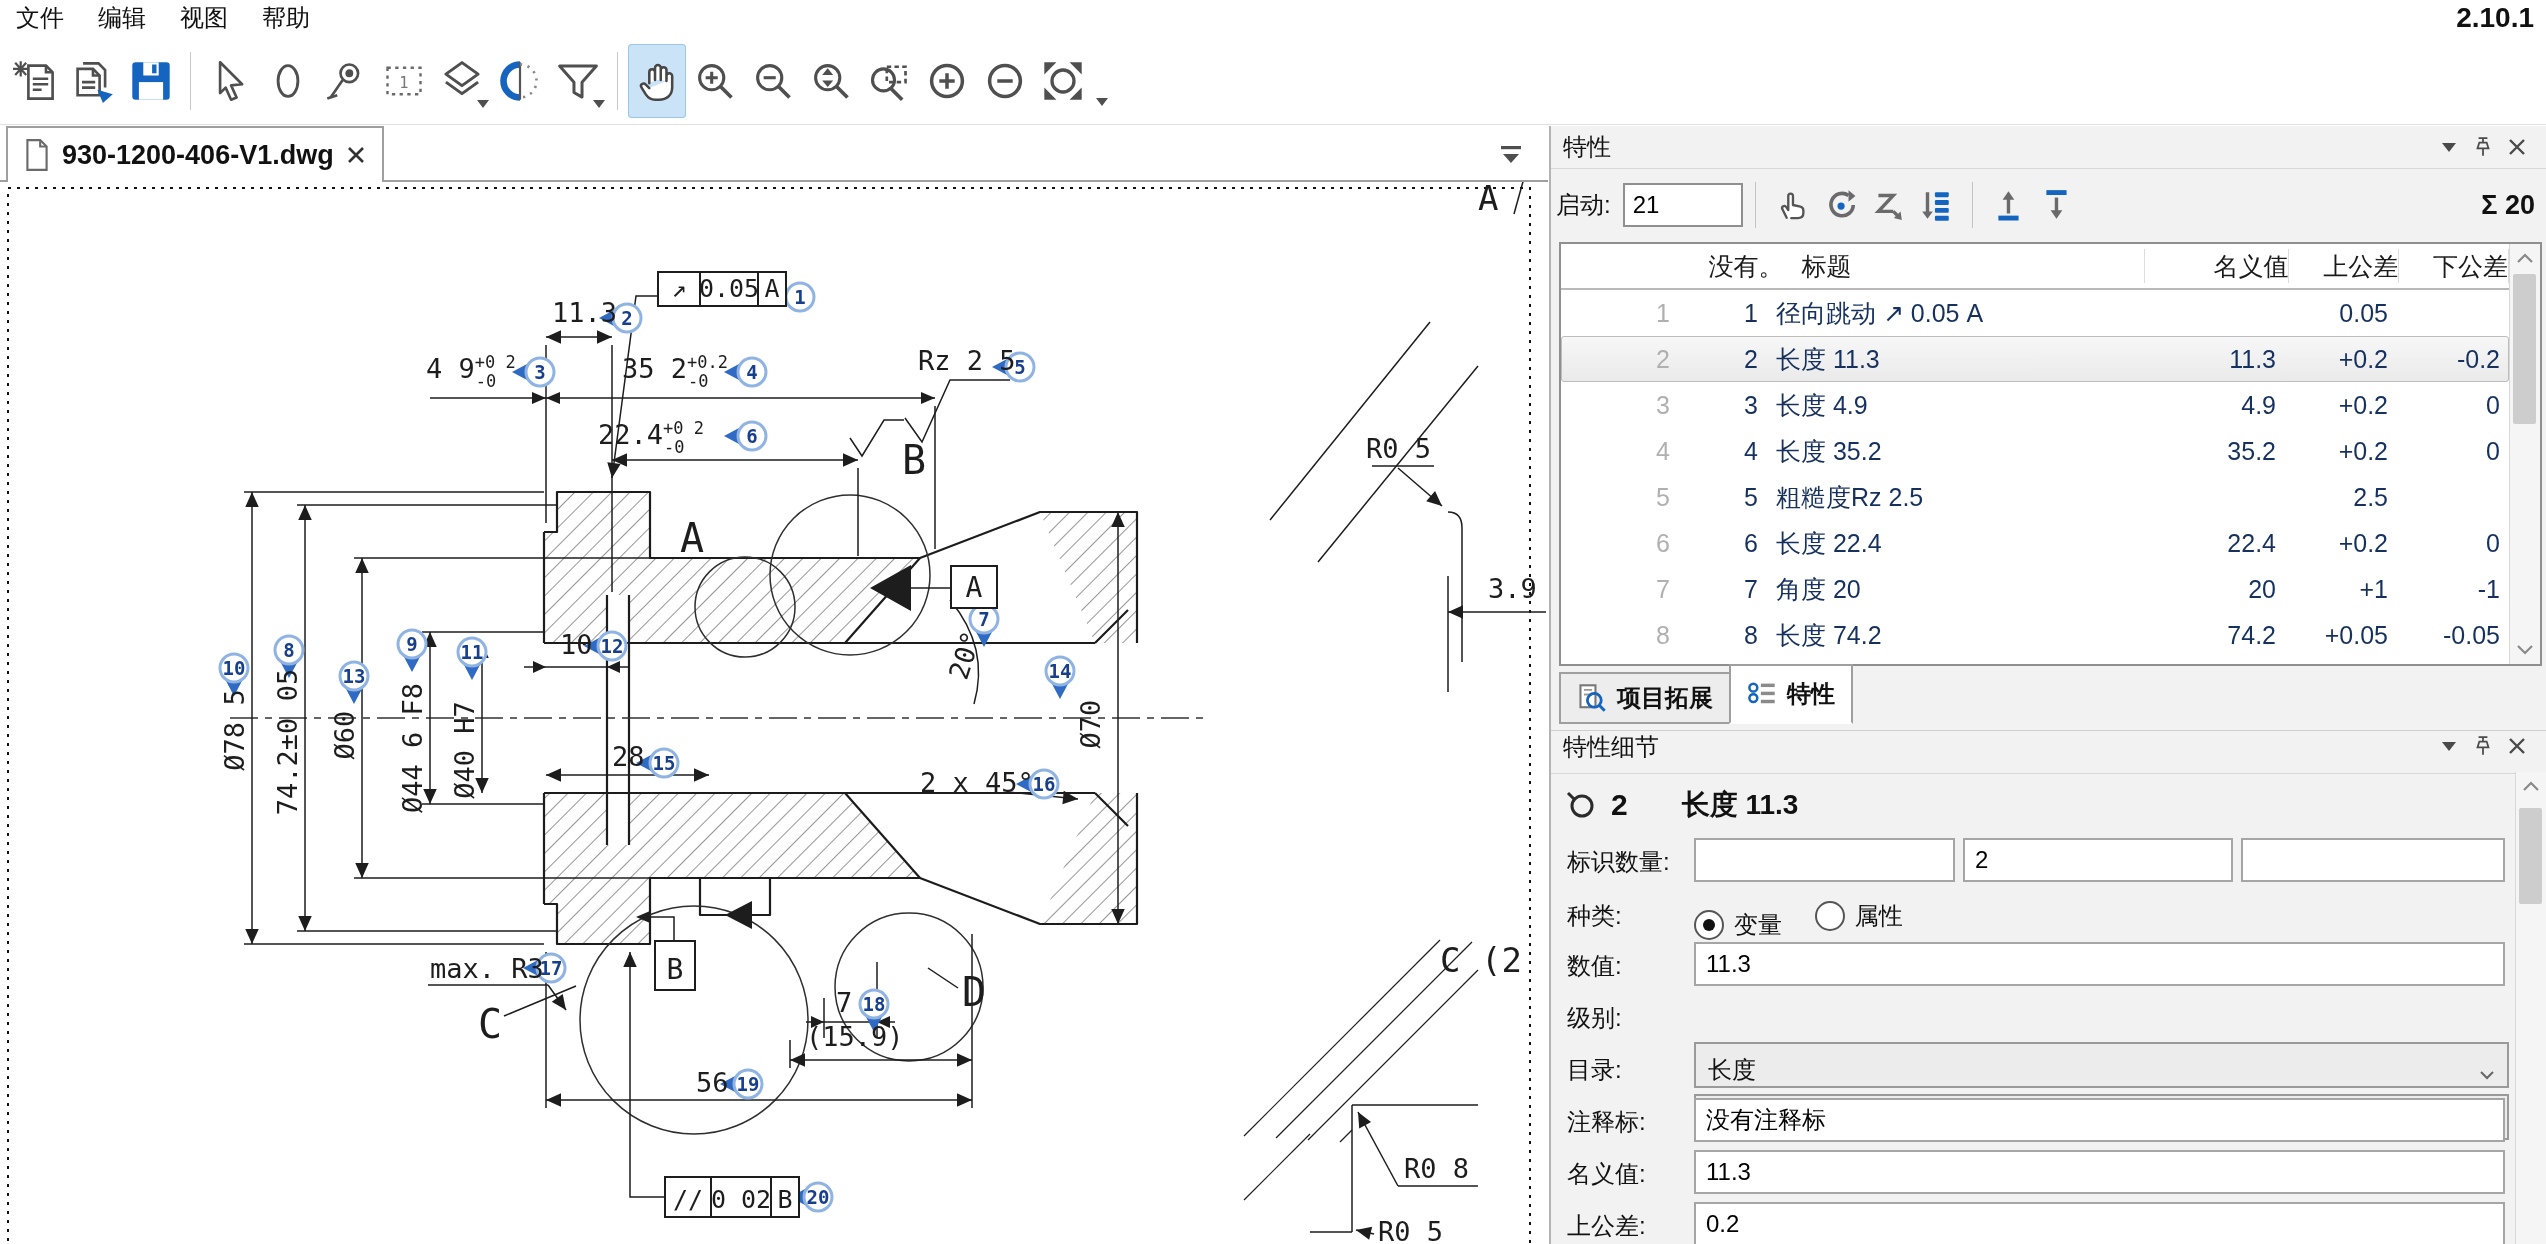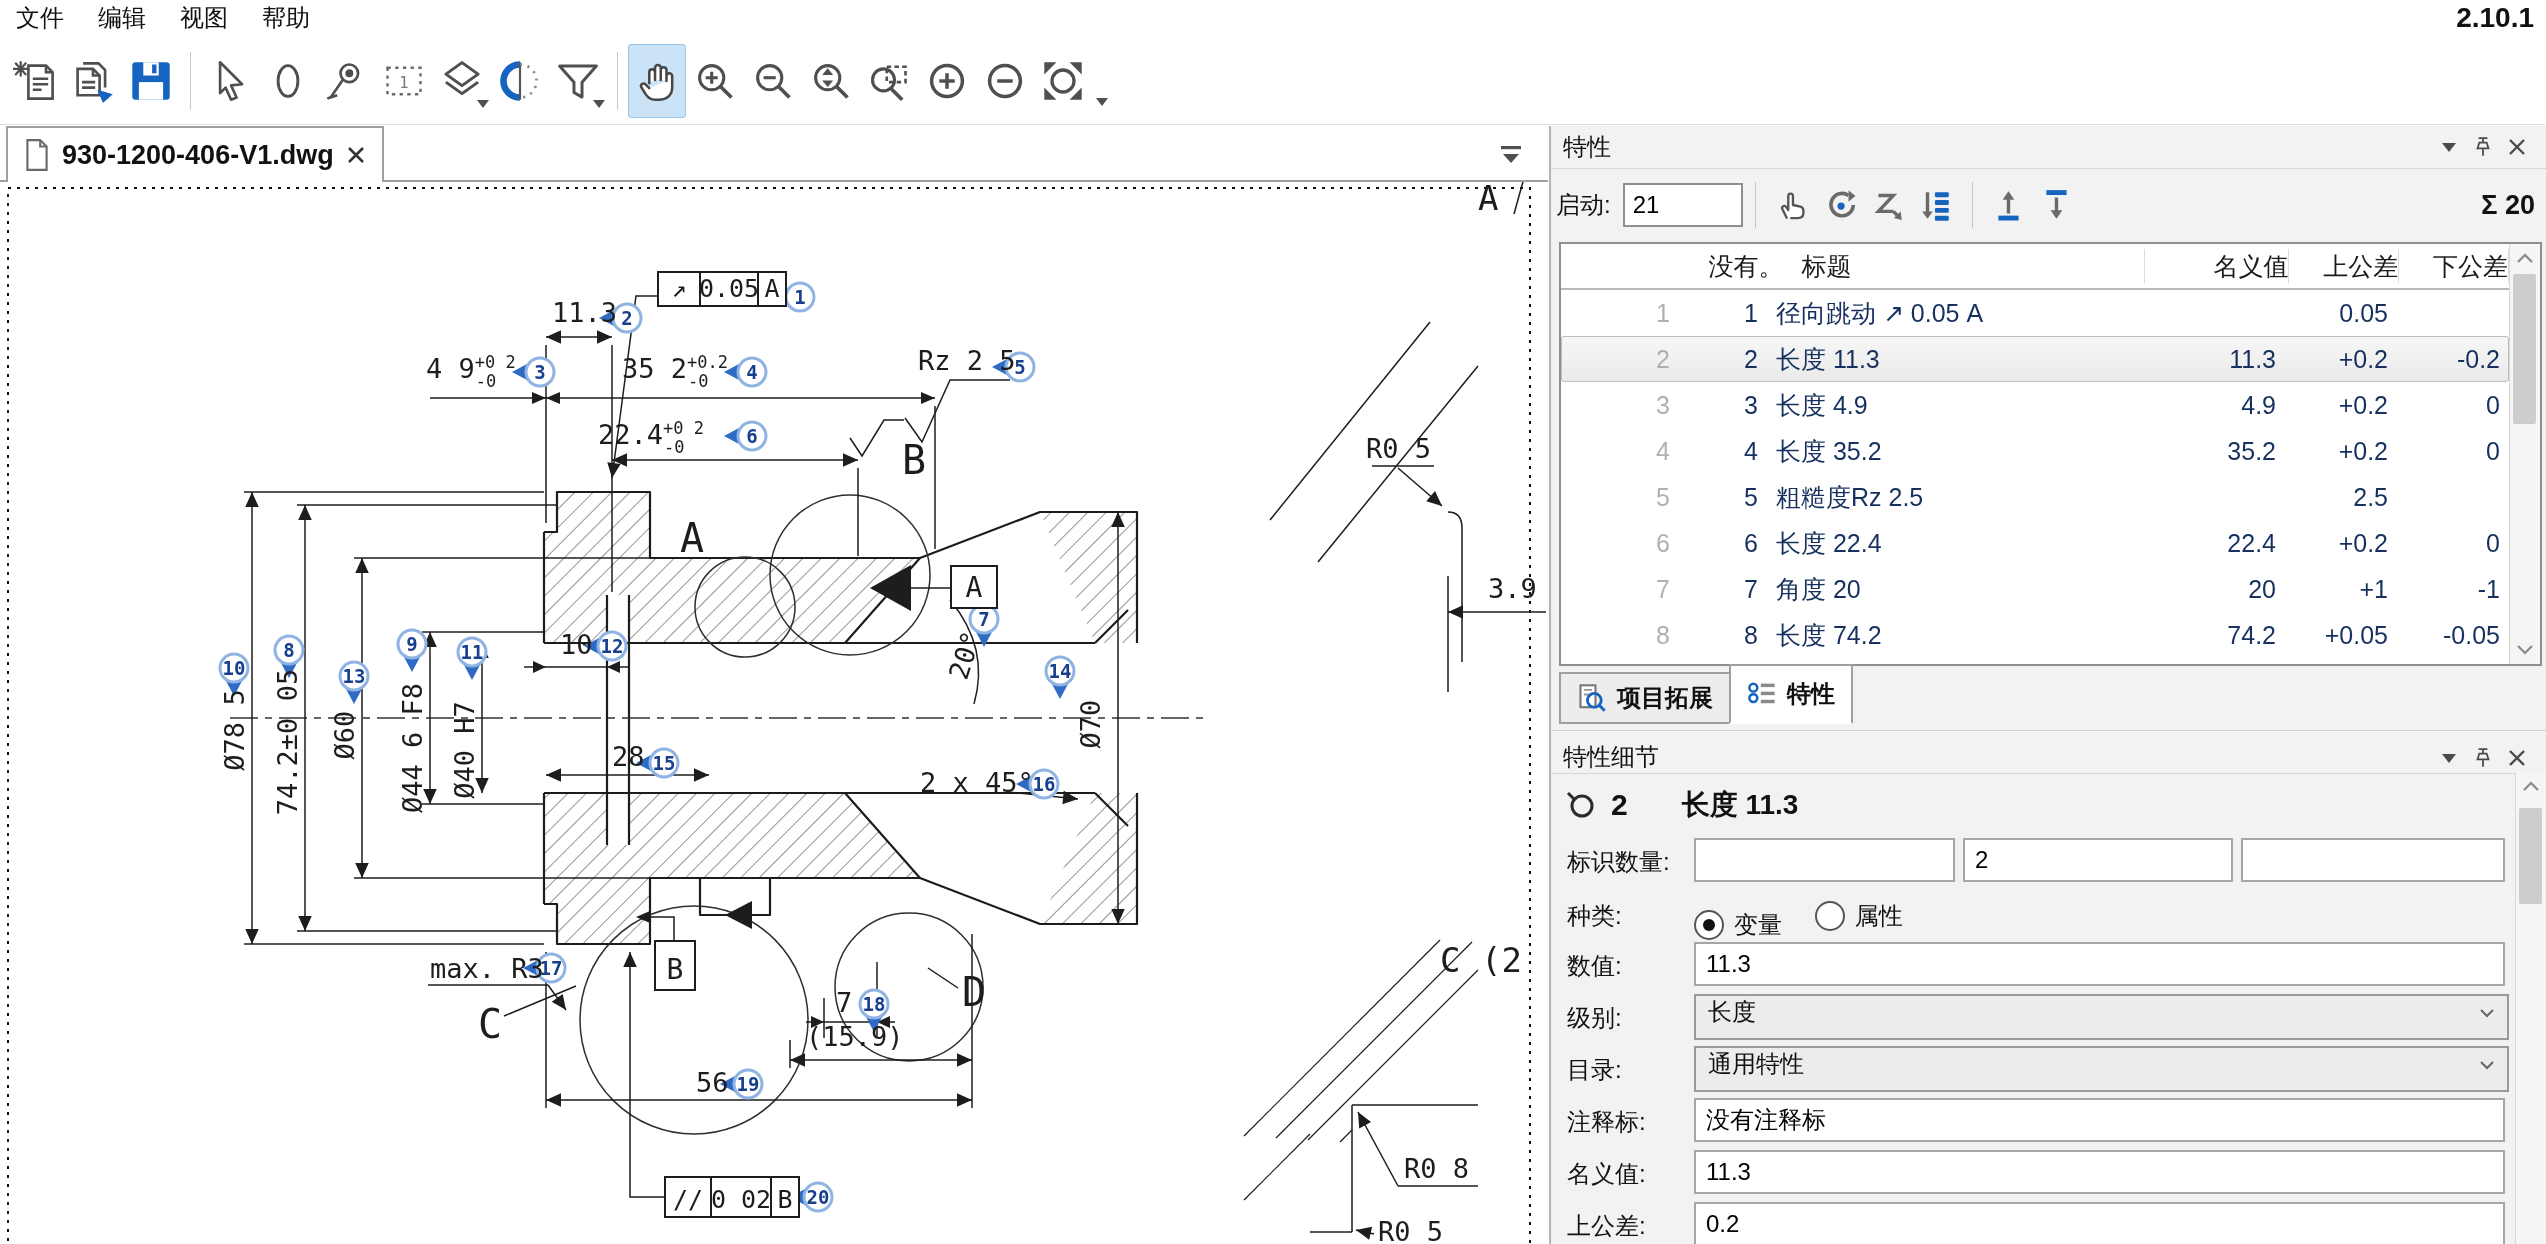--- a/index.html
+++ b/index.html
@@ -66,29 +66,29 @@
   .sarrow{position:absolute;left:0;width:29px;height:28px;display:flex;align-items:center;justify-content:center;}
   .sarrow.up{top:0;} .sarrow.dn{bottom:0;}
   .sthumb{position:absolute;left:3px;width:23px;background:#cdcdcd;border-radius:2px;}
 
   
   .tabs2{position:absolute;left:8px;top:538px;height:60px;display:flex;align-items:flex-end;}
   .btab{display:flex;align-items:center;gap:10px;font-size:24px;padding:0 16px;border:2px solid #9f9f9f;background:#ededed;height:48px;font-weight:bold;}
   .btab.active{background:#fff;height:56px;border-bottom:2px solid #fff;margin-left:-2px;z-index:2;}
 
   
-  .dtitle{position:absolute;left:0;top:604px;right:0;height:42px;display:flex;align-items:flex-end;padding:0 12px;border-top:1px solid #cfcfcf;border-bottom:1px solid #d7d7d7;font-size:24px;}
+  .dtitle{position:absolute;left:0;top:604px;right:0;height:42px;display:flex;align-items:flex-start;padding:0 12px;border-top:1px solid #cfcfcf;border-bottom:1px solid #d7d7d7;font-size:24px;}
   .dbody{position:absolute;left:0;top:646px;right:30px;bottom:0;}
   .dheader{position:absolute;left:14px;top:14px;display:flex;align-items:center;gap:14px;}
   .dnum{font-size:30px;font-weight:bold;}
   .dname{font-size:28px;font-weight:bold;margin-left:40px;}
   .frow{position:absolute;left:0;right:0;height:44px;}
   .flabel{position:absolute;left:16px;top:8px;font-size:24px;}
   .finput{position:absolute;height:40px;border:2px solid #a5a5a5;background:#fff;font-size:24px;padding:0 10px;font-family:inherit;}
-  .fselect{position:absolute;height:42px;border:2px solid #9a9a9a;background:#ececec;font-size:24px;display:flex;align-items:flex-start;padding:0 12px;}
+  .fselect{position:absolute;height:42px;border:2px solid #9a9a9a;background:#ececec;font-size:24px;display:flex;align-items:flex-end;padding:0 12px;margin-top:48px;}
   .fselect .car{margin-left:auto;color:#555;}
   .radio{display:inline-flex;align-items:center;gap:10px;margin-right:26px;font-size:24px;font-family:Liberation Mono, monospace;}
   .rdot{width:26px;height:26px;border:2px solid #555;border-radius:50%;display:inline-flex;align-items:center;justify-content:center;background:#fff;}
   .rdot.on::after{content:"";width:12px;height:12px;border-radius:50%;background:#111;}
   .dscroll{position:absolute;right:0;top:646px;width:30px;bottom:0;background:#f5f5f5;border-left:1px solid #d8d8d8;}
   .dthumb{position:absolute;left:3px;top:36px;width:23px;height:96px;background:#cdcdcd;border-radius:2px;}
 </style>
 </head>
 <body>
 

